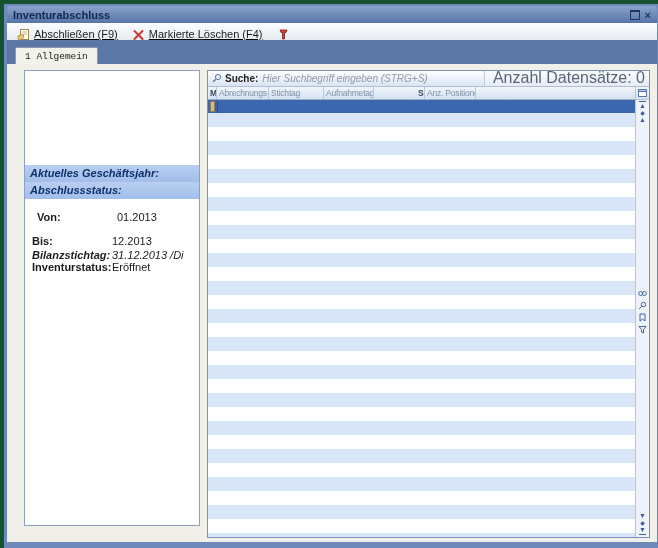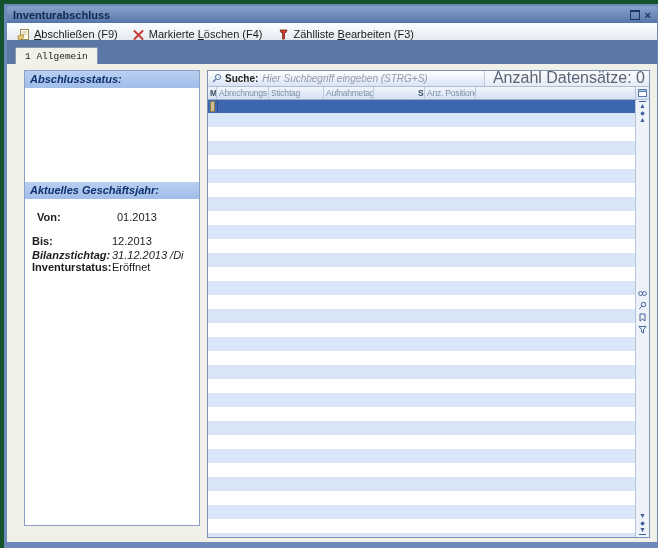--- a/index.html
+++ b/index.html
@@ -9,21 +9,21 @@
   
   .titlebar{left:3px;top:2px;right:3px;height:17px;background:linear-gradient(#8aa3cc,#5575a8);
     display:flex;align-items:center;padding:0 6px;box-sizing:border-box;border-radius:2px 2px 0 0;}
   .titletext{font-size:11px;font-weight:bold;color:#13284f;flex:1;}
   .winbtns{display:flex;align-items:center;gap:5px;}
   .restorebox{width:8px;height:7px;border:1px solid #1d3560;border-top:2px solid #1d3560;background:transparent;display:inline-block;}
   .closex{font-size:11px;font-weight:bold;color:#1d3560;line-height:10px;}
 
   
   .toolbar{left:3px;top:19px;right:3px;height:23px;background:linear-gradient(#fdfefe,#dde4ed);
-    border-bottom:1px solid #bac4d2;display:flex;align-items:center;gap:14px;padding:0 10px;box-sizing:border-box;}
+    border-bottom:1px solid #bac4d2;display:flex;align-items:center;gap:14px;padding:0 10px;box-sizing:border-box;text-decoration:underline;}
   .tbtn{display:flex;align-items:center;gap:4px;font-size:11px;color:#1c1c1c;cursor:default;}
   .tbtn u{text-decoration:underline;}
   .ticon{width:13px;height:13px;display:inline-block;}
 
   
   .tabband{left:3px;top:36px;right:3px;height:24px;background:#5a77a6;font-family:Liberation Mono, monospace;}
   .tab{position:absolute;left:8px;bottom:0;background:#f2f1ea;border:1px solid #8a98b2;border-bottom:none;
     border-radius:2px 2px 0 0;font-size:9.5px;color:#1c1c1c;padding:3px 9px 2px 9px;}
 
   
@@ -107,33 +107,32 @@
     <span class="tbtn">
       <svg class="ticon" viewBox="0 0 13 13">
         <path d="M2.5 3 L10.5 11 M10.5 3 L2.5 11" stroke="#c43c35" stroke-width="2" stroke-linecap="round" fill="none"></path>
       </svg>
       <span><span>Markierte </span><u>L</u><span>öschen (F4)</span></span>
     </span>
     <span class="tbtn">
       <svg class="ticon" viewBox="0 0 13 13">
         <path d="M3 2 L10 2 L9 4.5 L7.5 4.5 L7.5 11 L5.5 11 L5.5 4.5 L4 4.5 Z" fill="#cf4336" stroke="#7c1f18" stroke-width="0.8"></path>
       </svg>
-      <span><span>Zählliste </span><u>B</u><span>earbeiten (F3)</span></span>
     </span>
   </div>
 
   <div class="abs tabband">
     <div class="tab">1 Allgemein</div>
   </div>
 
   <div class="abs page">
 
     <div class="abs leftpanel">
+      <div class="sechdr sechdr2">Aktuelles Geschäftsjahr:</div>
       <div class="sechdr">Abschlussstatus:</div>
-      <div class="sechdr sechdr2">Aktuelles Geschäftsjahr:</div>
 
       <div class="fieldrow fr0">
         <span class="lbl">Von:</span>
         <span class="val">01.2013</span>
       </div>
       <div class="fieldrow fr1">
         <span class="lbl">Bis:</span>
         <span class="val">12.2013</span>
       </div>
       <div class="fieldrow fr2">

